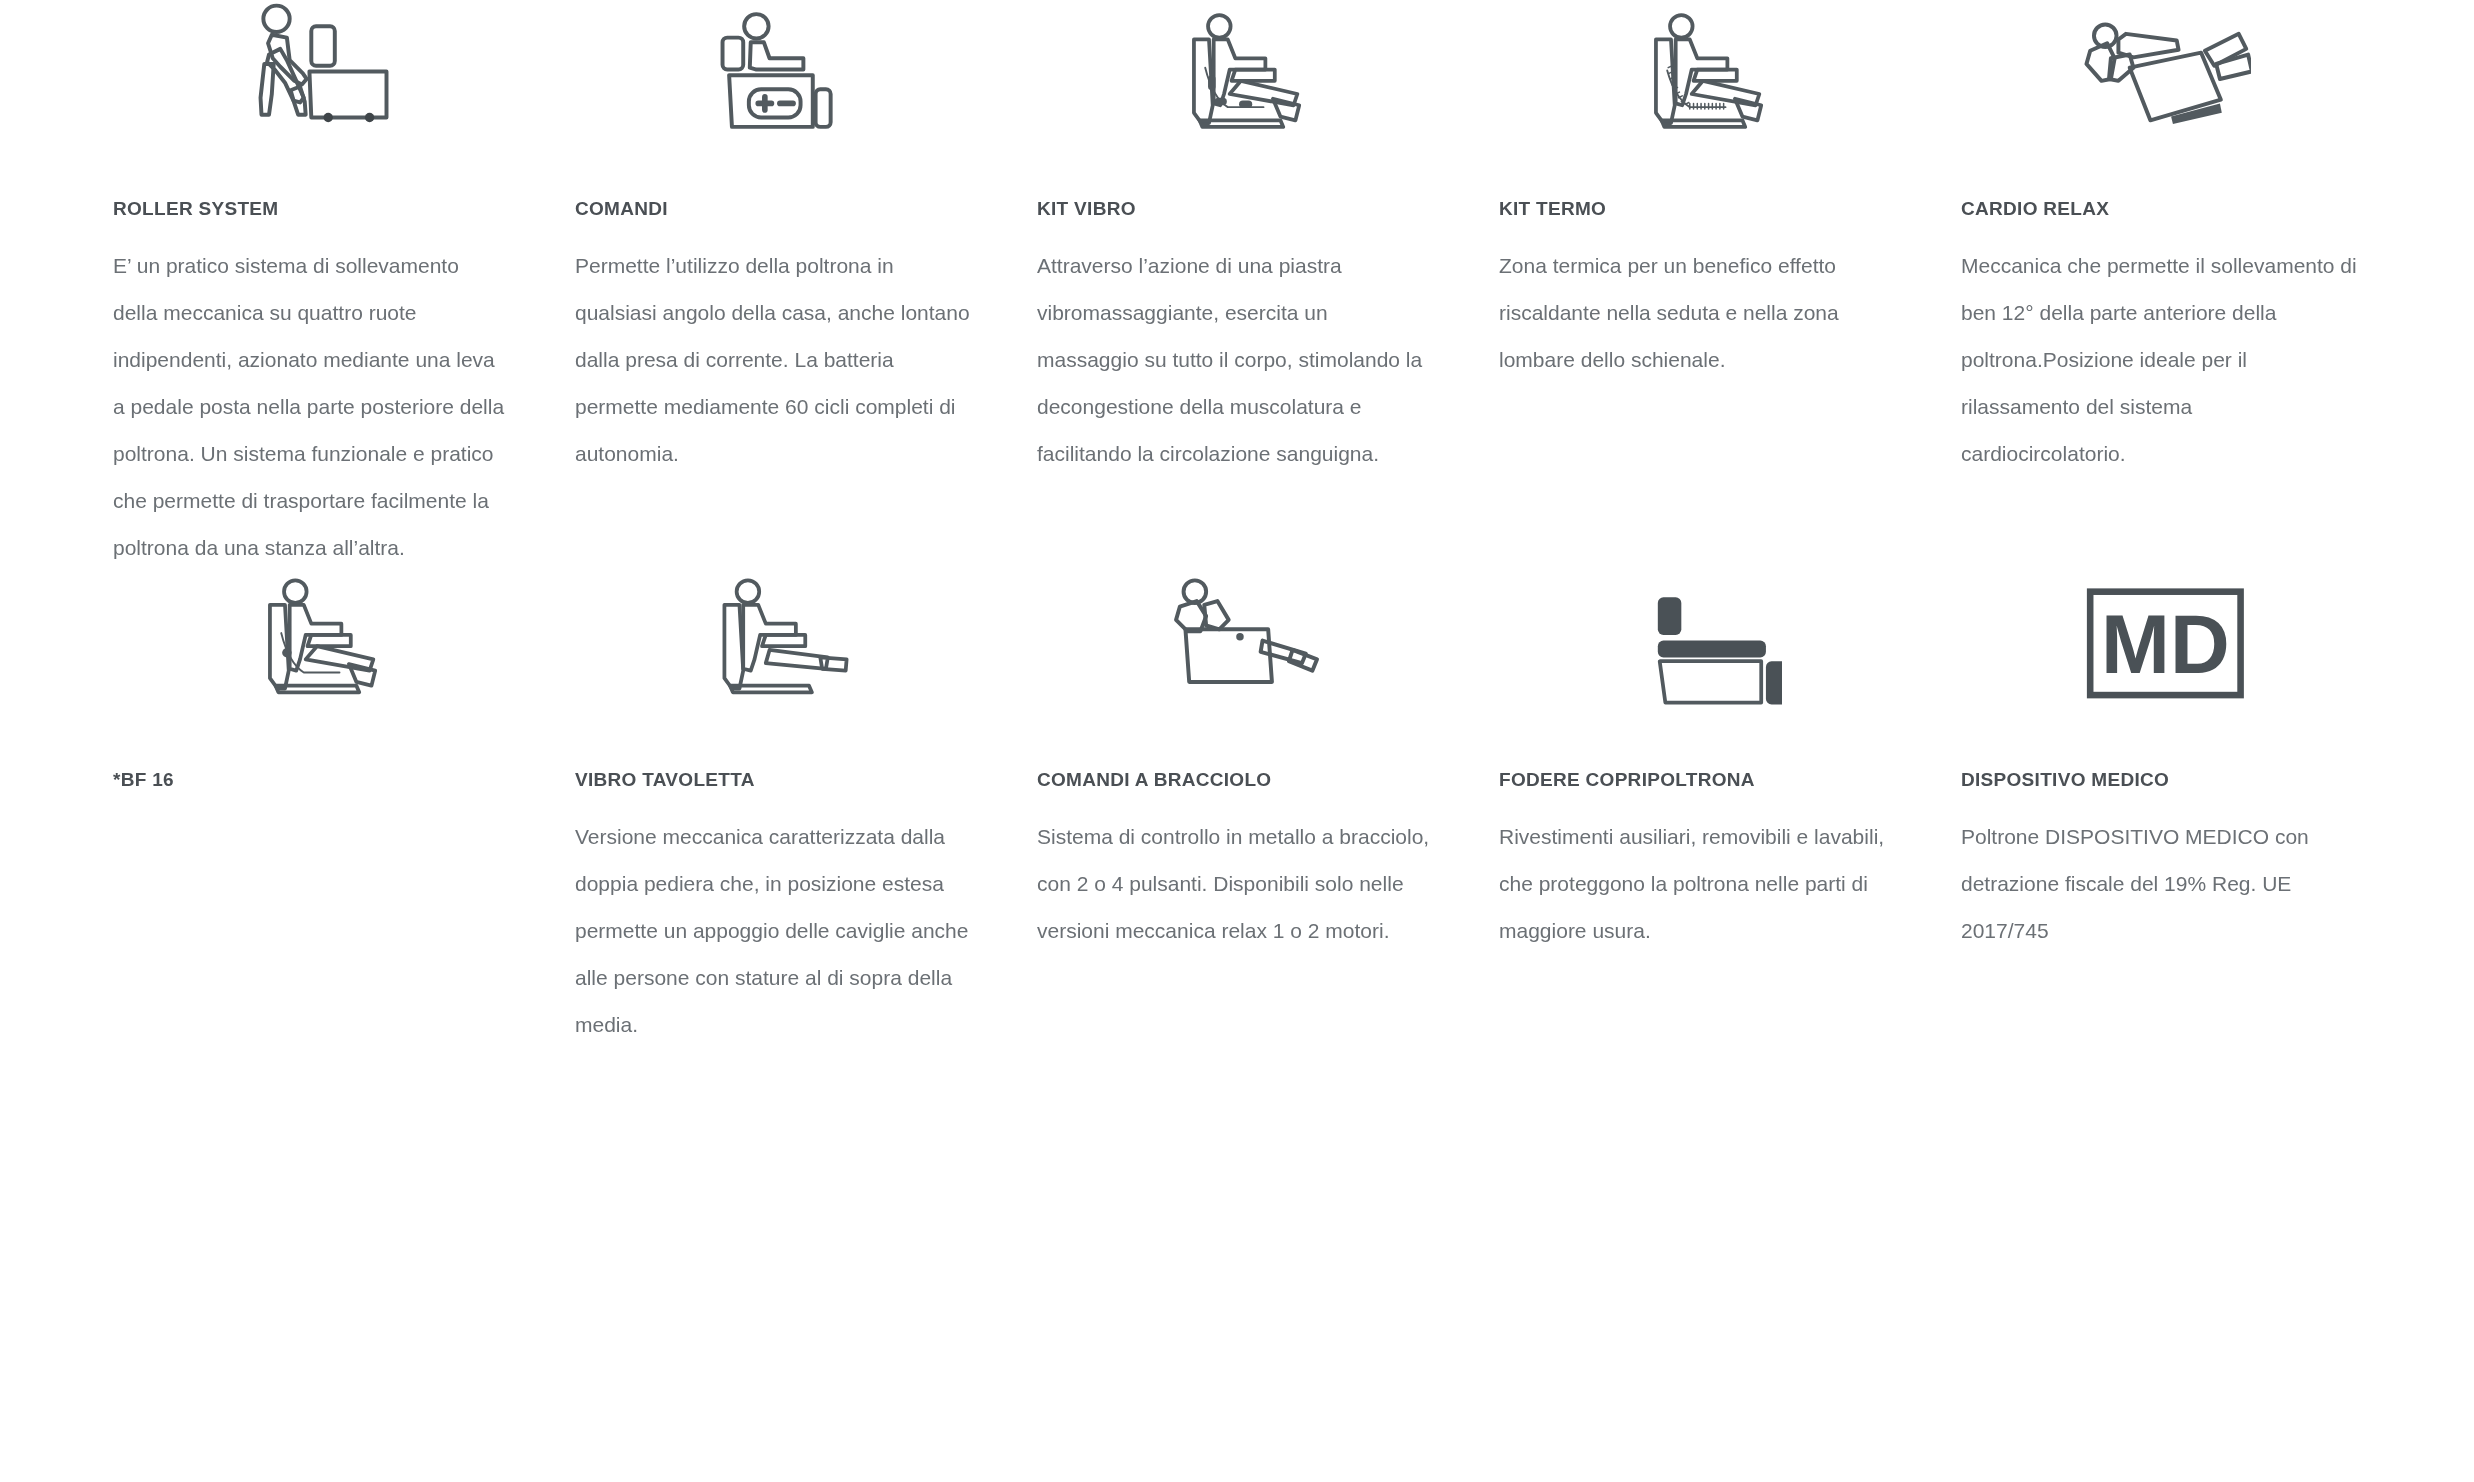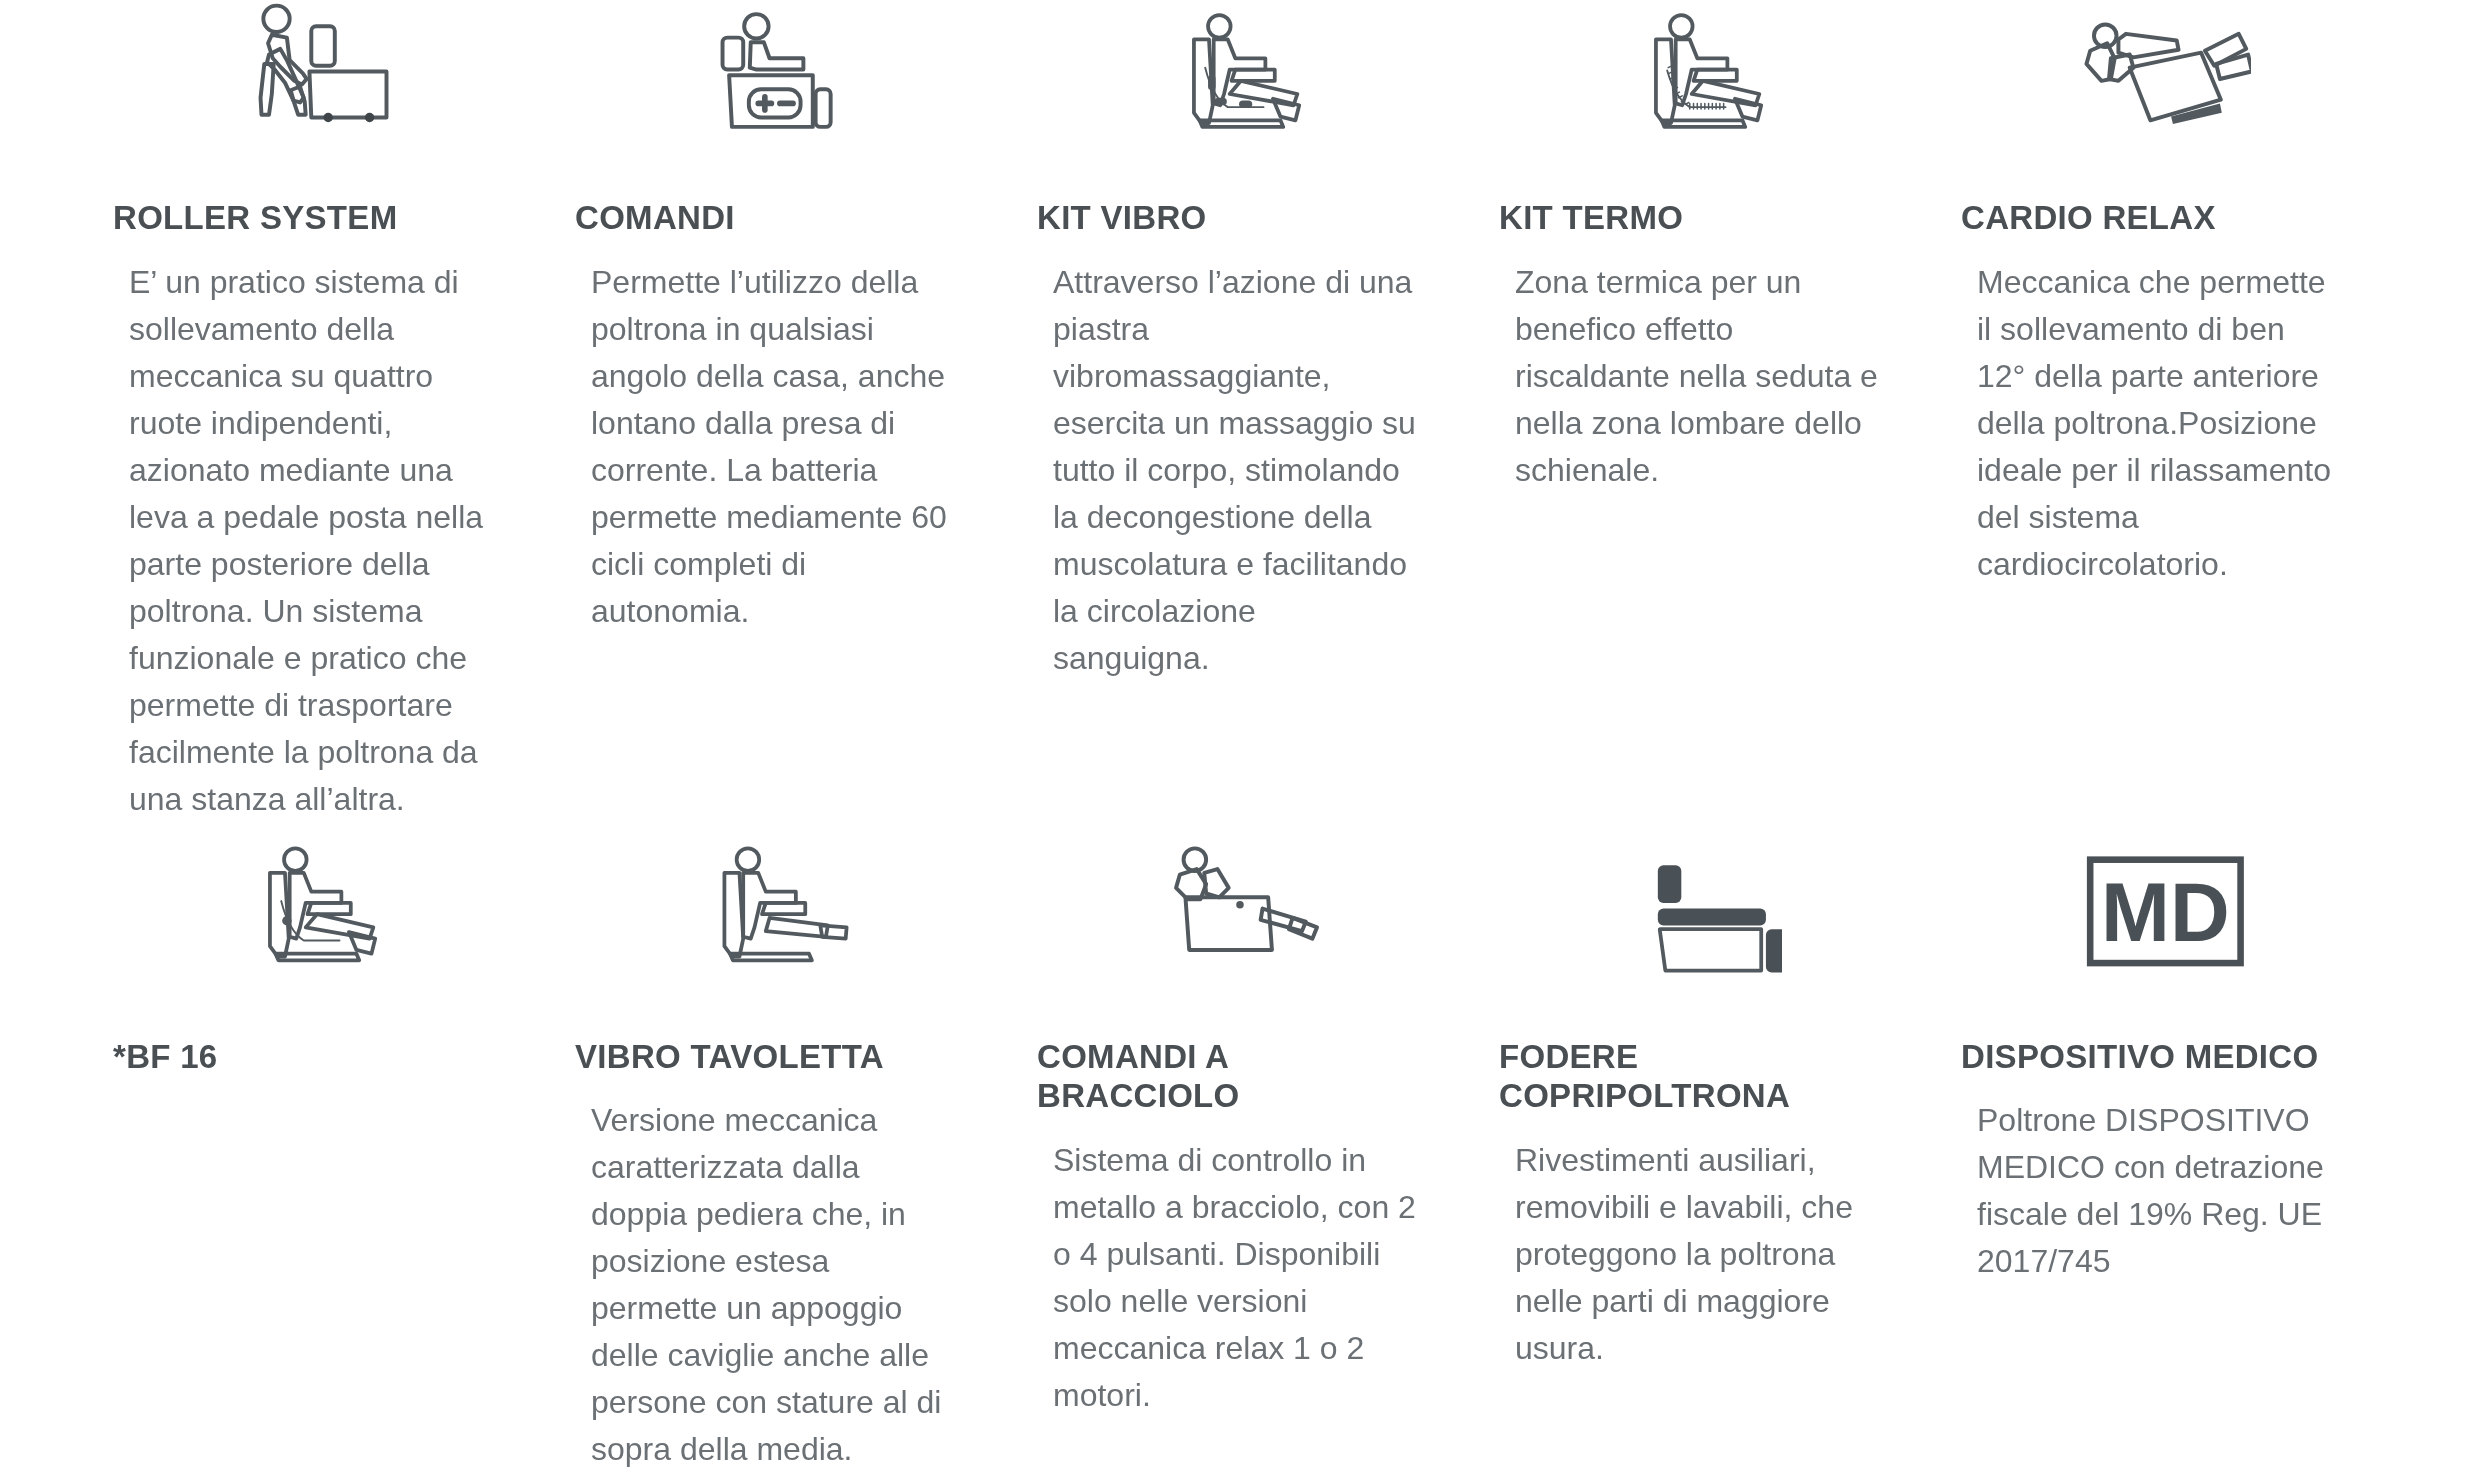--- a/index.html
+++ b/index.html
@@ -35,33 +35,33 @@
     align-items: flex-start;
     justify-content: center;
     padding-left: 9.4px;
     box-sizing: border-box;
   }
   .icon-box svg {
     display: block;
   }
 
   .feature-title {
-    font-size: 33px;
+    font-size: 19px;
     font-weight: bold;
     color: #4a4f54;
     letter-spacing: 0.3px;
     margin: 0 0 21px 0;
     line-height: 1.2;
   }
   .feature-desc {
-    font-size: 32px;
+    font-size: 21px;
     font-weight: 400;
     color: #6b7075;
     line-height: 47px;
-    margin: 16px;
+    margin: 0;
     max-width: 396px;
   }
 </style>
 </head>
 <body>
 
 <div class="features-grid">
 
   <div class="feature-cell row-1">
     <div class="icon-box">

